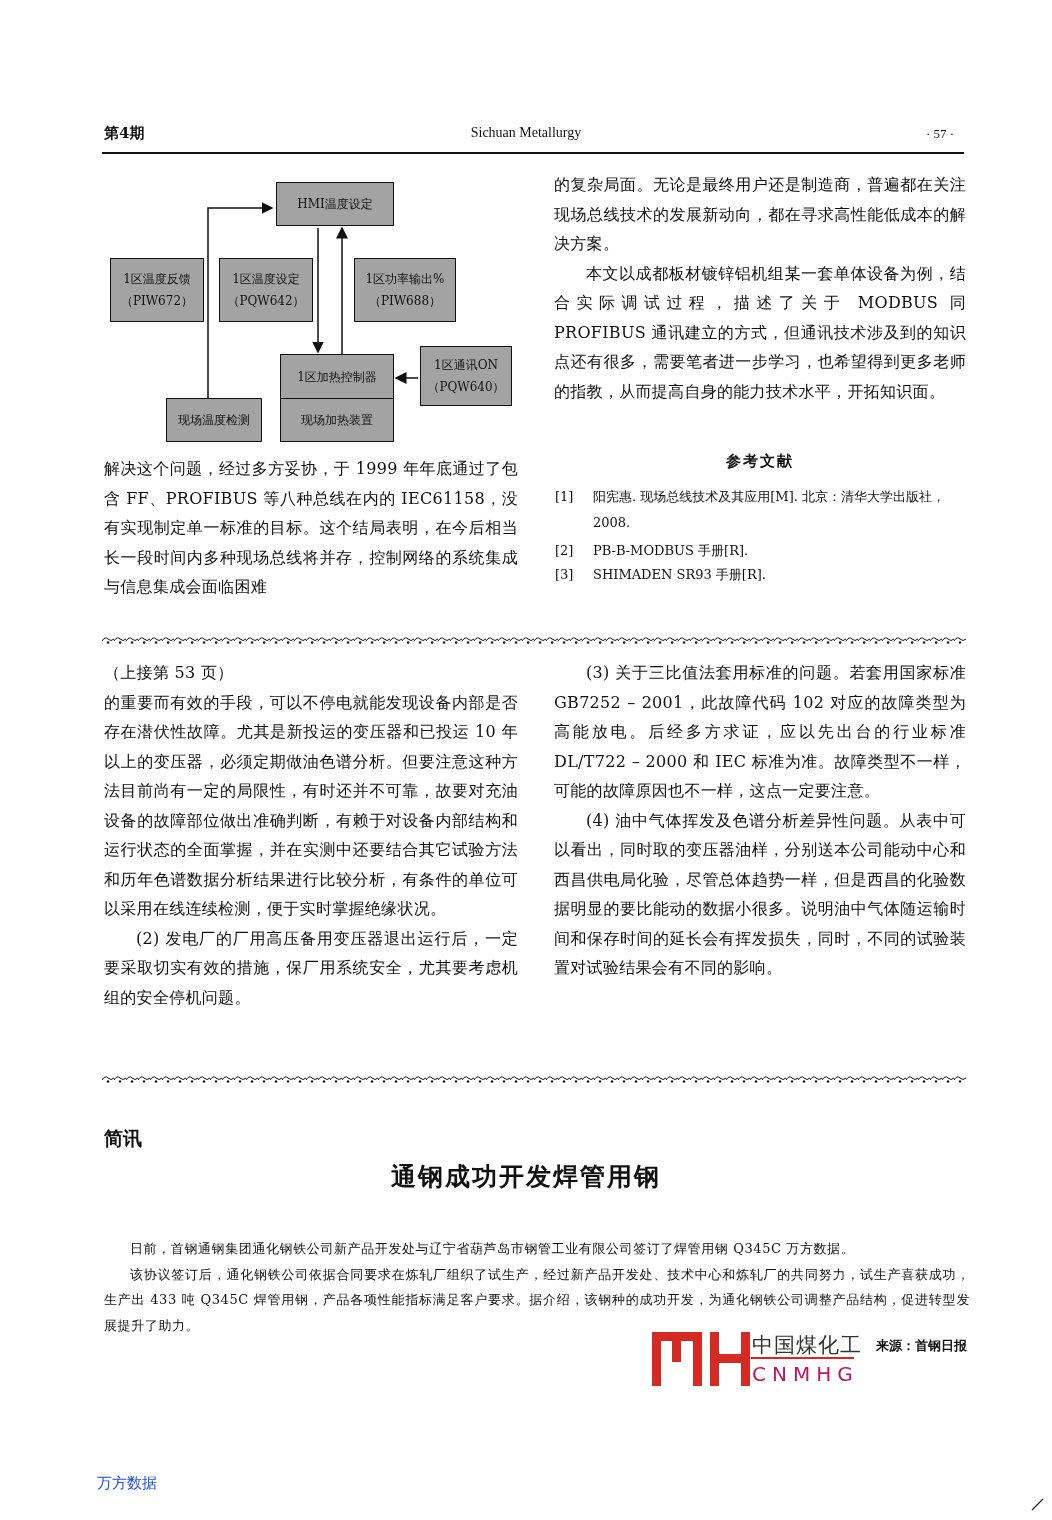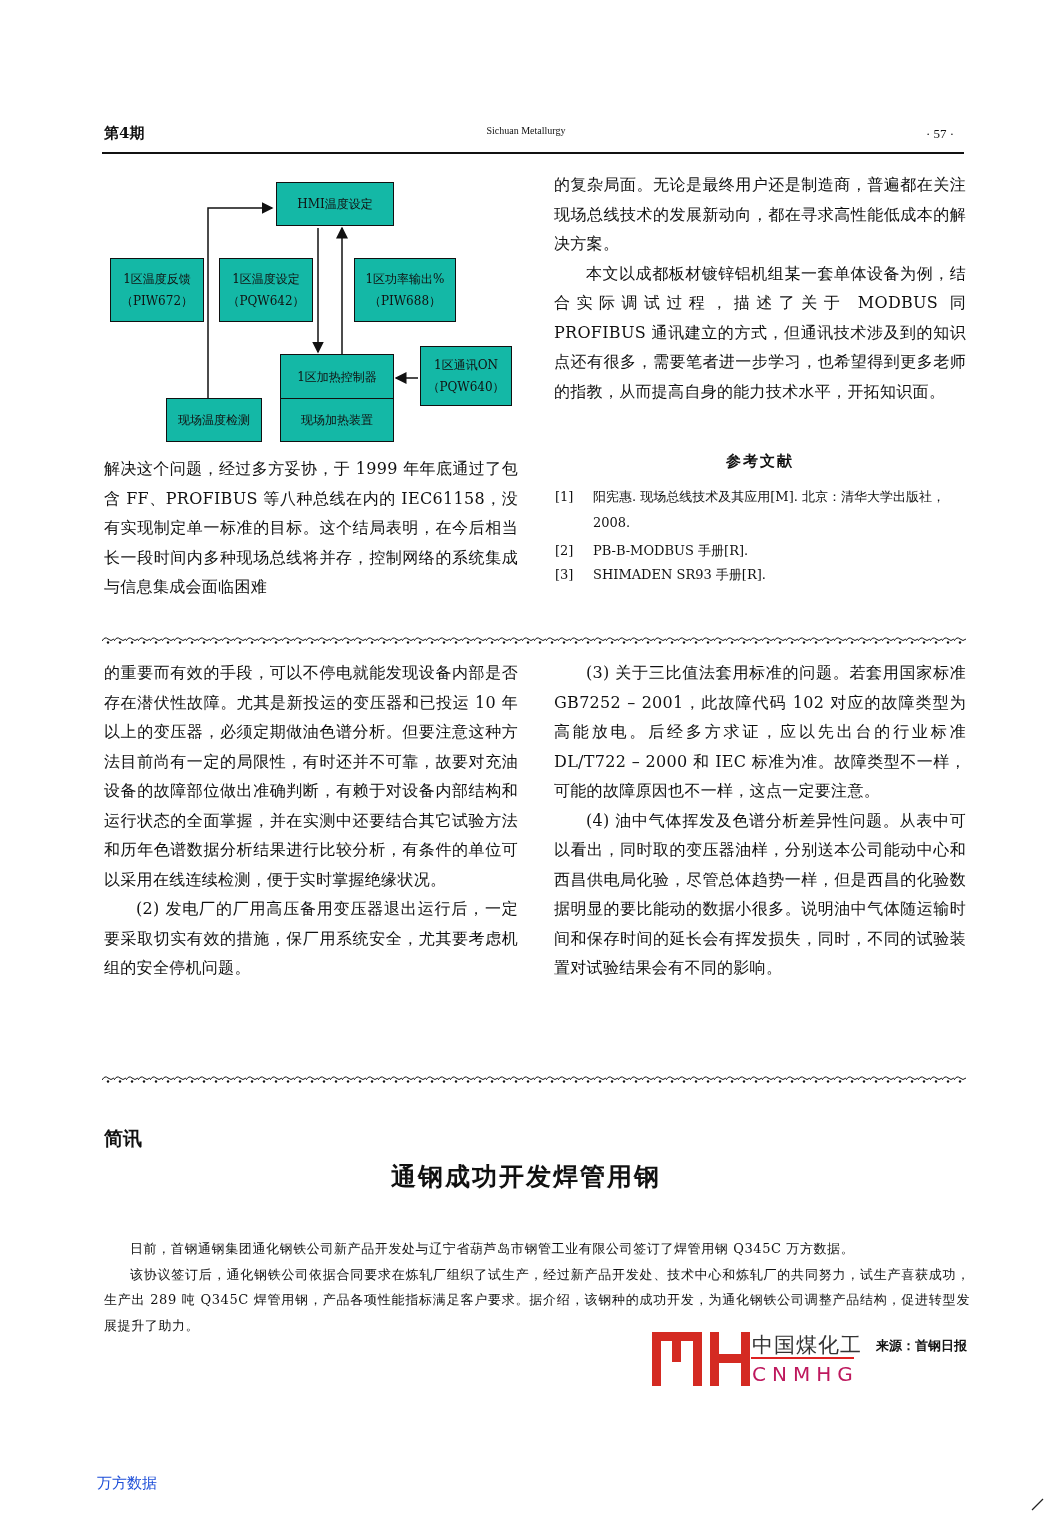--- a/index.html
+++ b/index.html
@@ -1,29 +1,29 @@
 <!DOCTYPE html>
 <html><head>
 <meta charset="utf-8">
 <style>
   html, body { margin: 0; padding: 0; background: #ffffff; }
   body { width: 1052px; height: 1520px; position: relative; overflow: hidden; color: #111; font-family: "DejaVu Serif", "Liberation Serif", serif; }
   .abs { position: absolute; }
   .header-left { left: 104px; top: 124px; font-size: 15px; font-weight: bold; }
-  .header-center { left: 0; width: 1052px; top: 125px; text-align: center; font-size: 10px; font-family: "Liberation Serif", serif; }
+  .header-center { left: 0; width: 1052px; top: 125px; text-align: center; font-size: 14px; font-family: "Liberation Serif", serif; }
   .header-right { left: 926px; top: 126px; font-size: 13px; font-family: "Liberation Serif", serif; }
   .header-rule { left: 102px; top: 152px; width: 862px; height: 2px; background: #111; }
 
   .col { position: absolute; font-size: 16px; line-height: 29.5px; text-align: justify; letter-spacing: 0.3px; }
   .col p { margin: 0; }
   .indent { text-indent: 2em; }
 
   
   .diagram { left: 104px; top: 170px; width: 425px; height: 275px; }
-  .box { position: absolute; border: 1.5px solid #111; background: #14b8a6; font-size: 12px; line-height: 22px; text-align: center; display: flex; flex-direction: column; justify-content: center; }
+  .box { position: absolute; border: 1.5px solid #111; background: #a3a3a3; font-size: 12px; line-height: 22px; text-align: center; display: flex; flex-direction: column; justify-content: center; }
   .diagram svg { position: absolute; left: 0; top: 0; }
 
   .wavy { position: absolute; left: 102px; width: 864px; height: 10px; }
 
   .refs-title { left: 545px; width: 430px; top: 452px; text-align: center; font-size: 15px; font-weight: bold; letter-spacing: 2px; }
   .ref { position: absolute; left: 555px; font-size: 13px; line-height: 20px; width: 420px; }
   .ref .num { display: inline-block; width: 38px; }
 
   .brief-label { left: 104px; top: 1126px; font-size: 19px; font-weight: bold; font-family: "DejaVu Sans", sans-serif; text-align: center; }
   .brief-title { left: 0; width: 1052px; top: 1160px; text-align: center; font-size: 25px; font-weight: bold; font-family: "DejaVu Sans", sans-serif; letter-spacing: 2px; }
@@ -118,38 +118,39 @@
   <defs>
     <pattern id="wv" width="12" height="10" patternUnits="userSpaceOnUse">
       <path d="M0,6 Q3,1 6,4 T12,4" stroke="#111" stroke-width="1" fill="none"></path>
       <circle cx="6" cy="7.5" r="1.2" fill="#111"></circle>
     </pattern>
   </defs>
   <rect width="864" height="10" fill="url(#wv)"></rect>
 </svg>
 
 <div class="col" style="left:104px; top:658px; width:414px;">
+  <p style="font-family:'DejaVu Serif', serif;">（上接第 53 页）</p>
   <p>的重要而有效的手段，可以不停电就能发现设备内部是否存在潜伏性故障。尤其是新投运的变压器和已投运 10 年以上的变压器，必须定期做油色谱分析。但要注意这种方法目前尚有一定的局限性，有时还并不可靠，故要对充油设备的故障部位做出准确判断，有赖于对设备内部结构和运行状态的全面掌握，并在实测中还要结合其它试验方法和历年色谱数据分析结果进行比较分析，有条件的单位可以采用在线连续检测，便于实时掌握绝缘状况。</p>
   <p class="indent">(2) 发电厂的厂用高压备用变压器退出运行后，一定要采取切实有效的措施，保厂用系统安全，尤其要考虑机组的安全停机问题。</p>
 </div>
 
 <div class="col" style="left:554px; top:658px; width:412px;">
   <p class="indent">(3) 关于三比值法套用标准的问题。若套用国家标准 GB7252 – 2001，此故障代码 102 对应的故障类型为高能放电。后经多方求证，应以先出台的行业标准 DL/T722 – 2000 和 IEC 标准为准。故障类型不一样，可能的故障原因也不一样，这点一定要注意。</p>
   <p class="indent">(4) 油中气体挥发及色谱分析差异性问题。从表中可以看出，同时取的变压器油样，分别送本公司能动中心和西昌供电局化验，尽管总体趋势一样，但是西昌的化验数据明显的要比能动的数据小很多。说明油中气体随运输时间和保存时间的延长会有挥发损失，同时，不同的试验装置对试验结果会有不同的影响。</p>
 </div>
 
 <svg class="wavy" style="top:1074px;" width="864" height="10">
   <rect width="864" height="10" fill="url(#wv)"></rect>
 </svg>
 
 <div class="abs brief-label">简讯</div>
 <div class="abs brief-title">通钢成功开发焊管用钢</div>
 <div class="abs brief-body">
   <p class="indent">日前，首钢通钢集团通化钢铁公司新产品开发处与辽宁省葫芦岛市钢管工业有限公司签订了焊管用钢 Q345C 万方数据。</p>
-  <p class="indent">该协议签订后，通化钢铁公司依据合同要求在炼轧厂组织了试生产，经过新产品开发处、技术中心和炼轧厂的共同努力，试生产喜获成功，生产出 289 吨 Q345C 焊管用钢，产品各项性能指标满足客户要求。据介绍，该钢种的成功开发，为通化钢铁公司调整产品结构，促进转型发展提升了助力。</p>
+  <p class="indent">该协议签订后，通化钢铁公司依据合同要求在炼轧厂组织了试生产，经过新产品开发处、技术中心和炼轧厂的共同努力，试生产喜获成功，生产出 433 吨 Q345C 焊管用钢，产品各项性能指标满足客户要求。据介绍，该钢种的成功开发，为通化钢铁公司调整产品结构，促进转型发展提升了助力。</p>
 </div>
 
 <svg class="abs logo" width="100" height="56" viewBox="0 0 100 56">
   <g fill="#d42a22">
     <rect x="0" y="2" width="9" height="54"></rect>
     <rect x="0" y="2" width="50" height="9"></rect>
     <rect x="41" y="2" width="9" height="54"></rect>
     <rect x="20" y="2" width="9" height="30"></rect>
     <rect x="58" y="2" width="9" height="54"></rect>
     <rect x="58" y="24" width="40" height="9"></rect>

